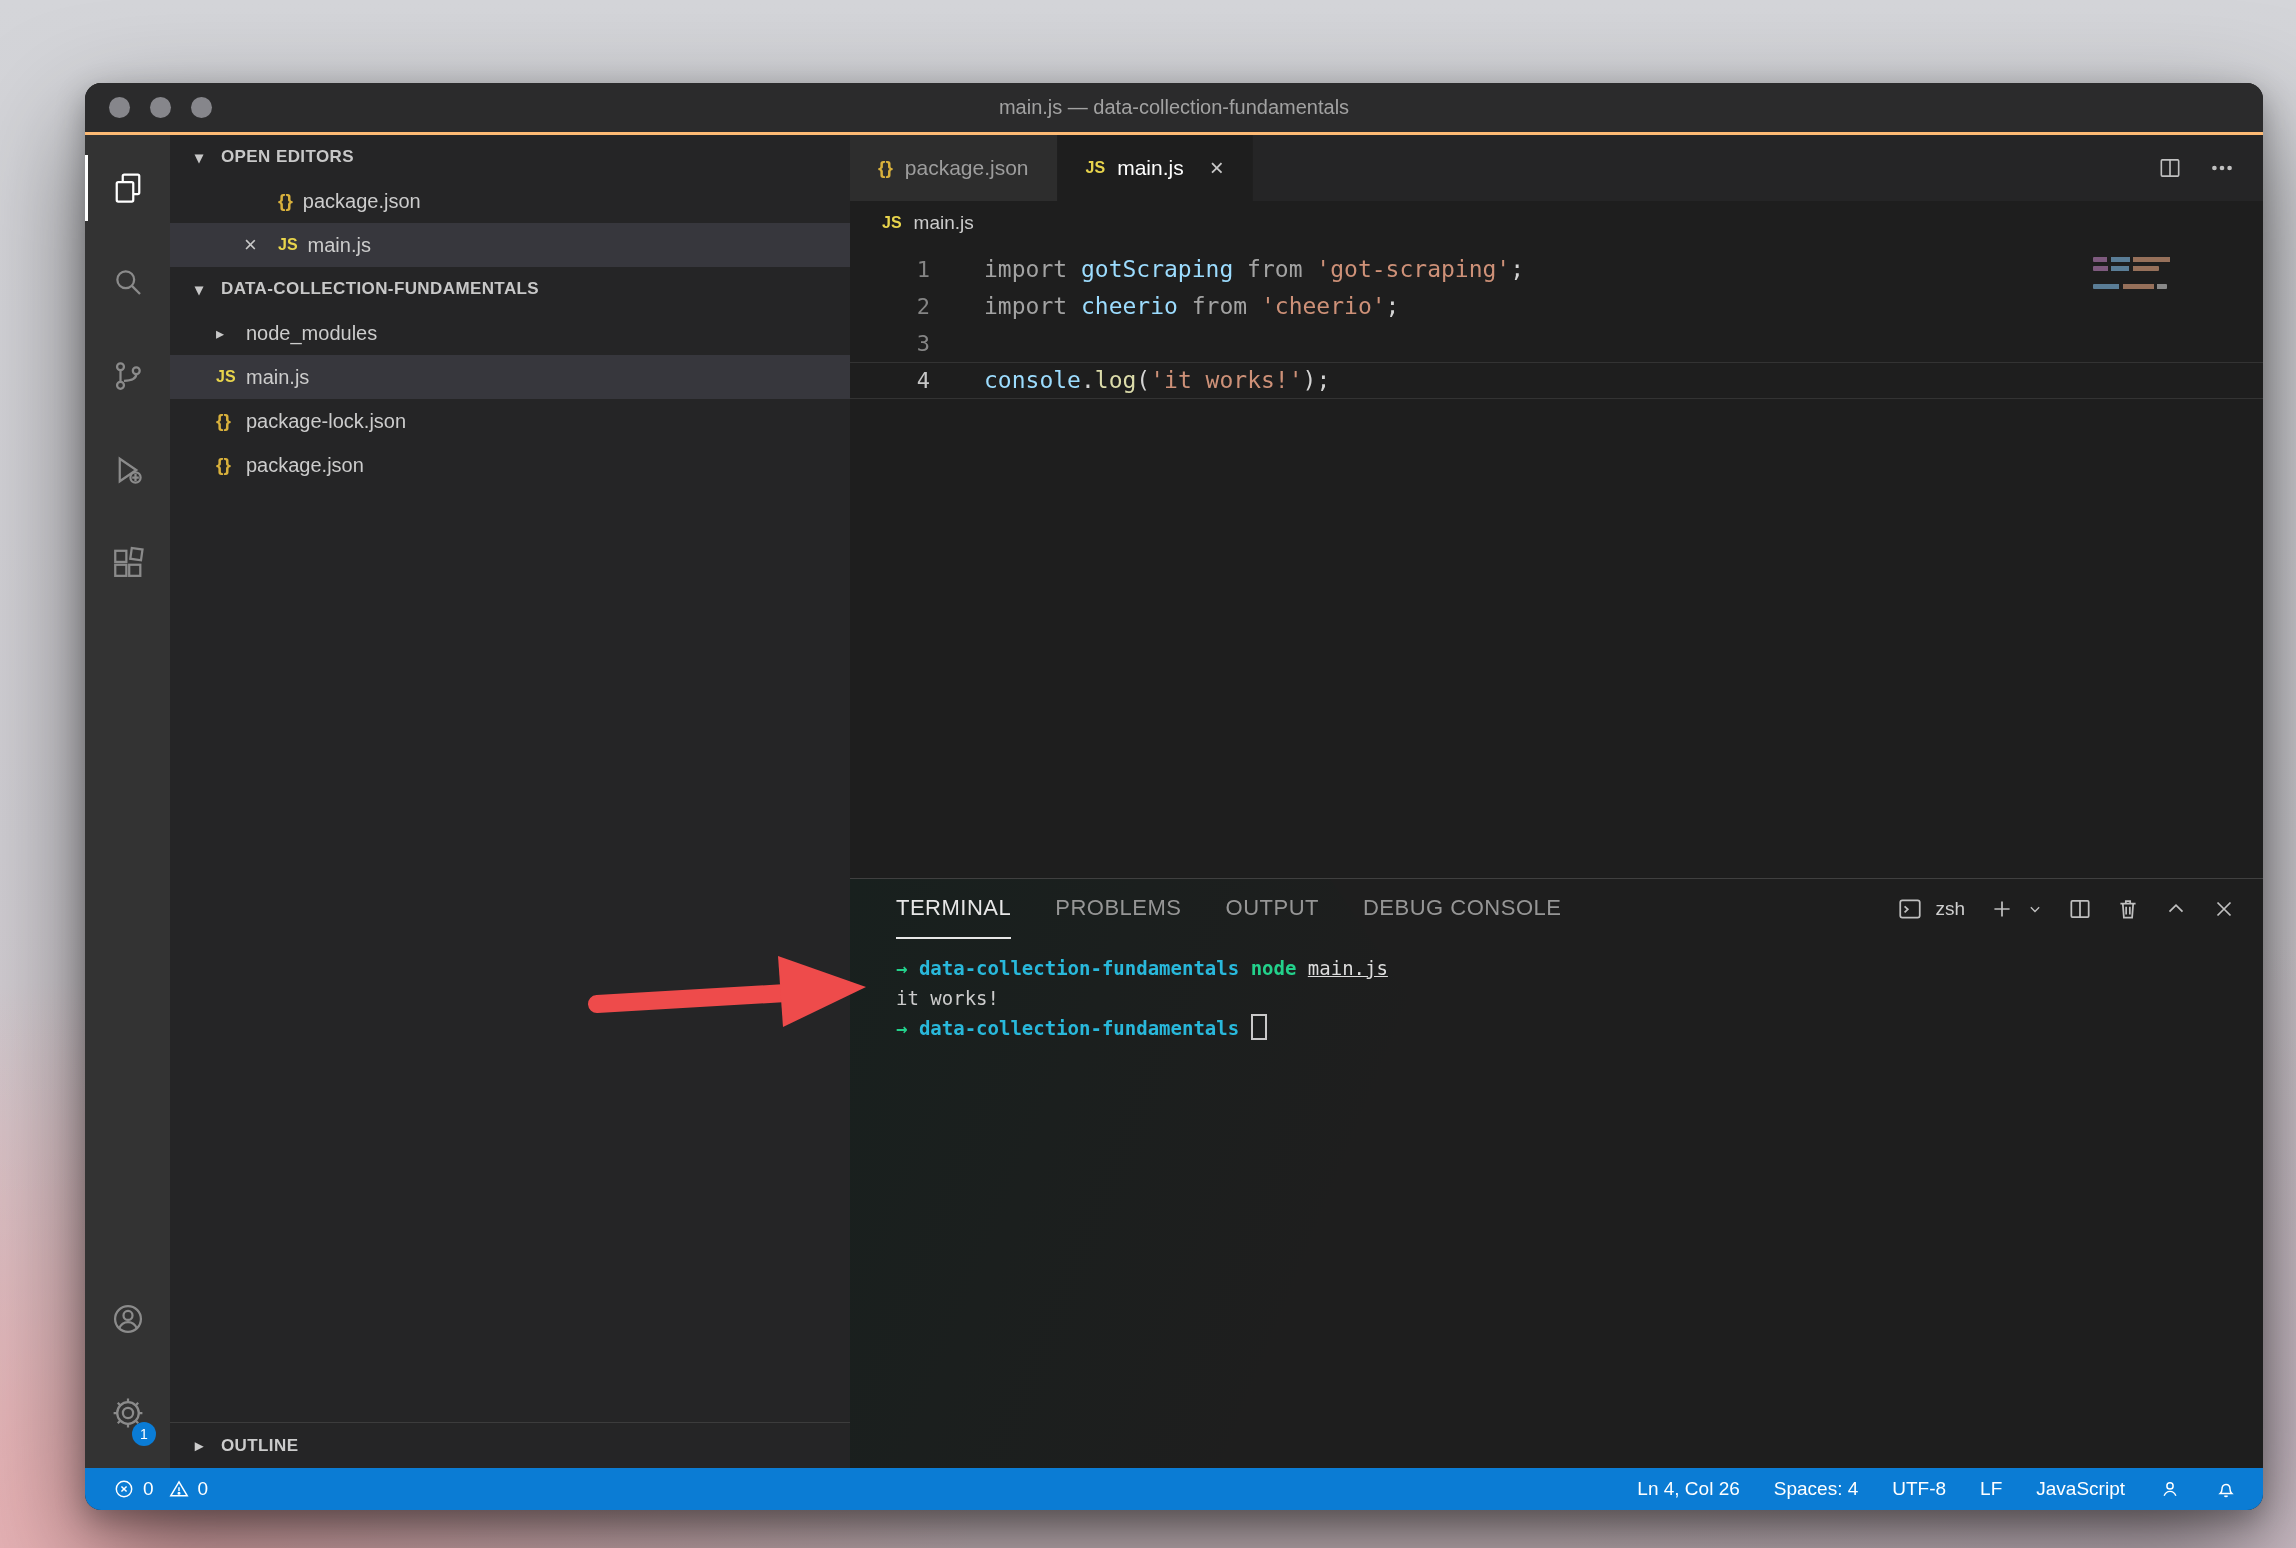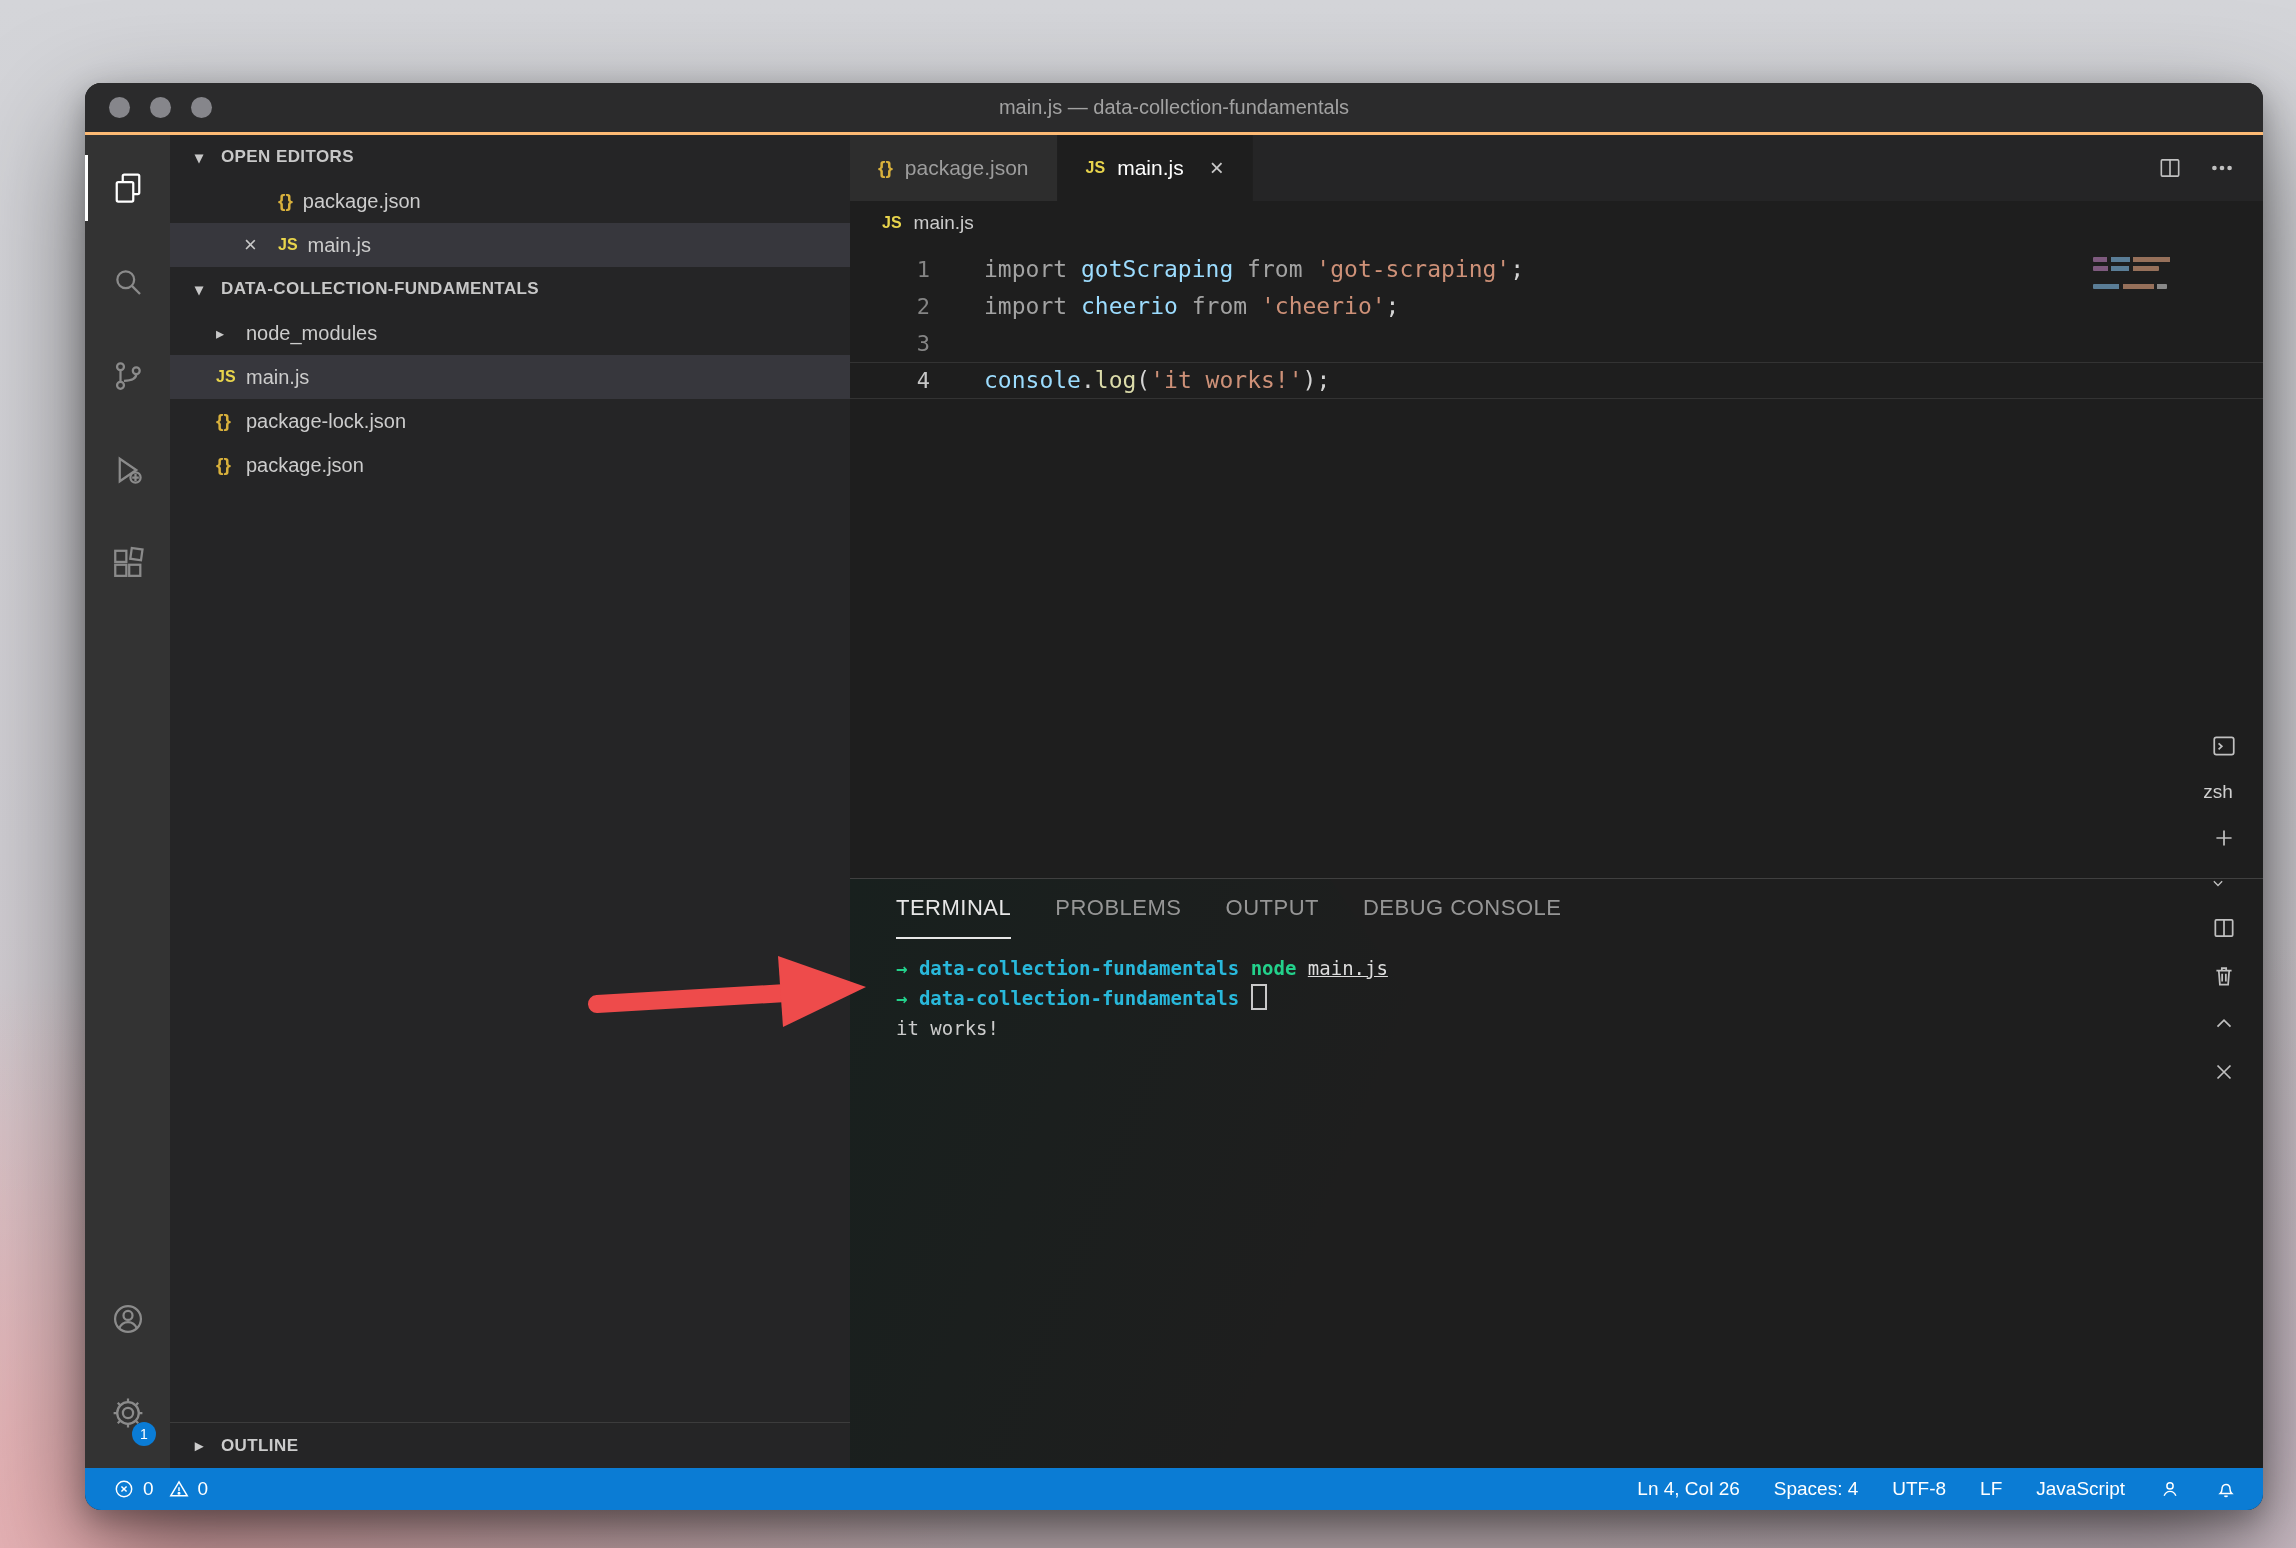--- a/index.html
+++ b/index.html
@@ -80,21 +80,21 @@
   
   .panel { flex:1; border-top:1px solid #404040; display:flex; flex-direction:column; position:relative; background:#1e1e1e; min-height:0; }
   .panel::before { content:''; position:absolute; inset:0; pointer-events:none;
      background:linear-gradient(112deg, rgba(18,34,30,.5) 0%, rgba(18,34,30,.25) 18%, rgba(18,34,30,0) 38%);
      clip-path:polygon(0 0, 34% 0, 62% 100%, 0 100%); }
   .panel-header { height:60px; display:flex; align-items:center; padding:0 26px 0 46px; flex:0 0 auto; position:relative; z-index:1; }
   .panel-tabs { display:flex; gap:44px; }
   .panel-tab { font-size:22px; letter-spacing:.5px; color:#969696; height:60px; display:flex; align-items:center; cursor:pointer; border-bottom:2px solid transparent; }
   .panel-tab.active { color:#e7e7e7; border-bottom:2px solid #e7e7e7; }
   .panel-fill { flex:1; }
-  .panel-actions { display:flex; align-items:center; gap:22px; color:#c0c0c0;flex-direction:column; }
+  .panel-actions { display:flex; align-items:center; gap:22px; color:#c0c0c0; }
   .panel-actions svg { width:26px; height:26px; stroke:currentColor; fill:none; stroke-width:1.6; cursor:pointer; }
   .shell-name { font-size:19px; color:#cfcfcf; margin:0 2px 0 -10px; }
   .terminal { flex:1; padding:14px 0 0 46px; font-family:"DejaVu Sans Mono", monospace; font-size:19px; position:relative; z-index:1; }
   .term-line { height:30px; line-height:30px; white-space:pre; color:#cccccc; }
   .t-green { color:#23d18b; font-weight:700; }
   .t-cyan { color:#29b8db; font-weight:700; }
   .t-plain { color:#cccccc; }
   .t-underline { color:#dddddd; text-decoration:underline; }
   .t-cursor { display:inline-block; width:16px; height:26px; border:2px solid #c9c9c9; vertical-align:-5px; }
   
@@ -308,22 +308,22 @@
             <svg viewBox="0 0 24 24">
                 <path d="M6 14.5l6-6 6 6"></path>
               </svg>
             <svg viewBox="0 0 24 24">
                 <path d="M6 6l12 12M18 6L6 18"></path>
               </svg>
           </div>
         </div>
         <div class="terminal">
             <div class="term-line"><span class="t-green">→ </span><span class="t-cyan">data-collection-fundamentals</span><span class="t-plain"> </span><span class="t-green">node </span><span class="t-underline">main.js</span></div>
+            <div class="term-line"><span class="t-plain">it works!</span></div>
             <div class="term-line"><span class="t-green">→ </span><span class="t-cyan">data-collection-fundamentals</span><span class="t-plain"> </span><span class="t-cursor"></span></div>
-            <div class="term-line"><span class="t-plain">it works!</span></div>
           </div>
       </div>
 
     </div>
   </div>
 
   <div class="statusbar">
     <div class="sb-group">
       <svg viewBox="0 0 24 24">
           <circle cx="12" cy="12" r="8.4"></circle>

